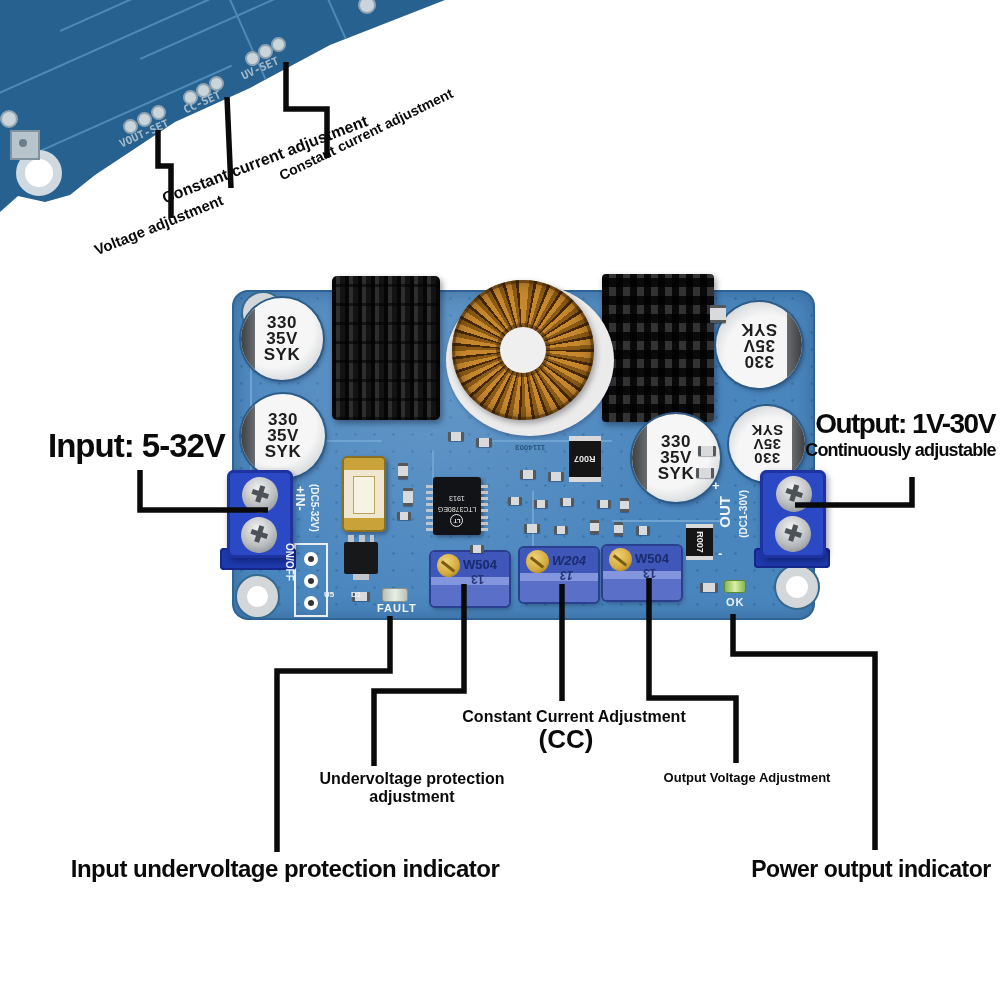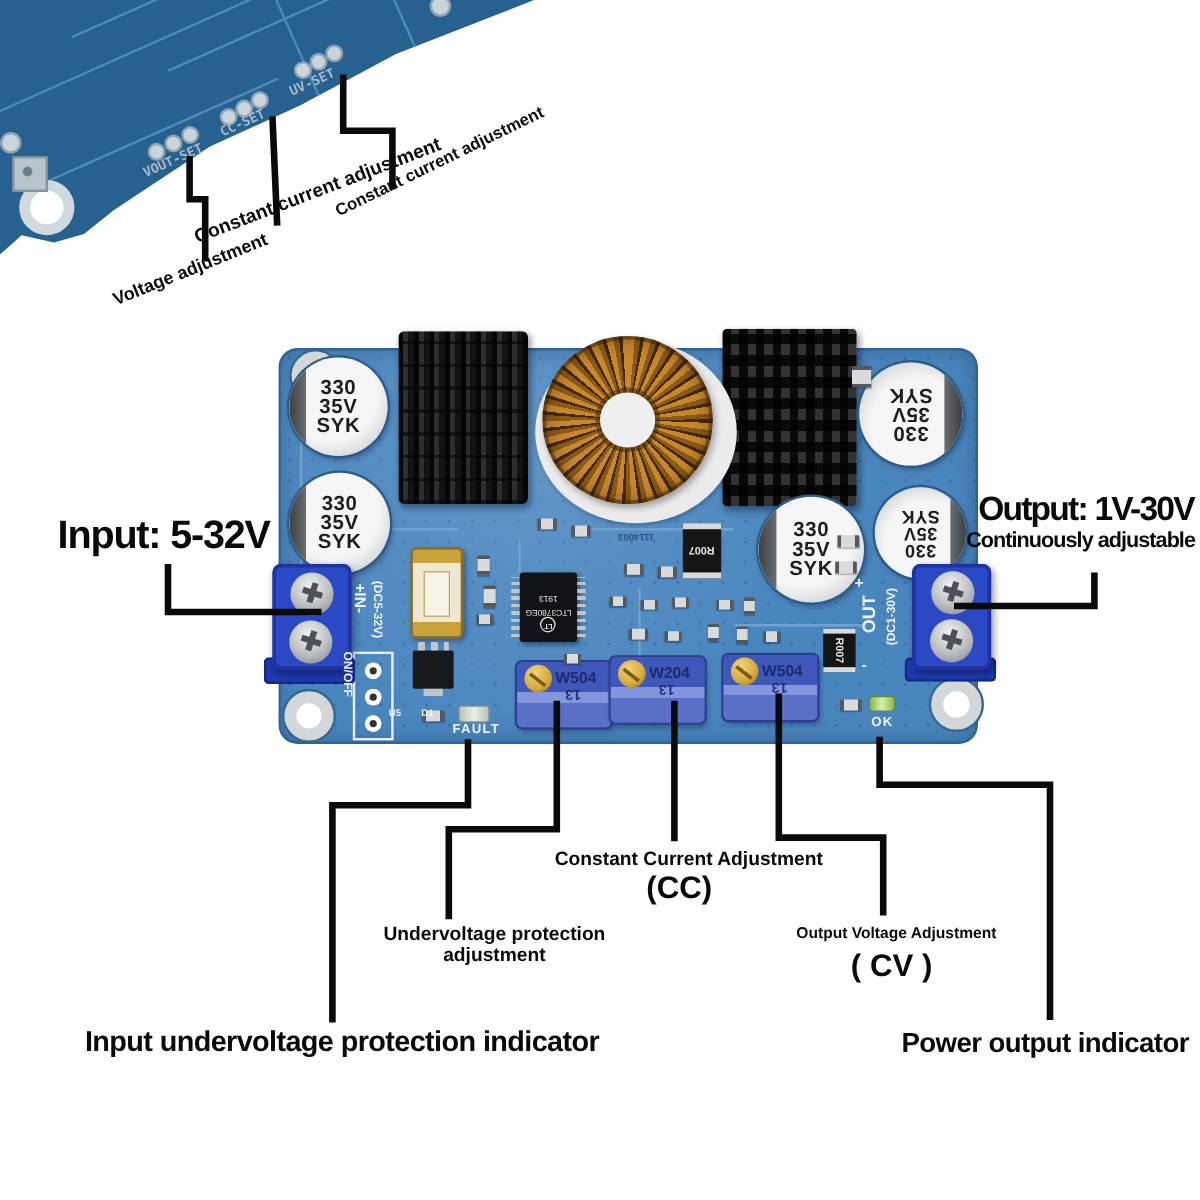--- a/index.html
+++ b/index.html
@@ -257,21 +257,21 @@
       <i style="top:7px;"></i>
         <i style="top:29px;"></i>
         <i style="top:51px;"></i>
     </div>
 
     <div class="pot" style="left:199px;top:262px;">
       <div class="pot-screw"></div>
       <div class="pot-label">W504</div>
       <div class="pot-code">13</div>
     </div>
-    <div class="pot" style="left:277px;top:258px;">
+    <div class="pot" style="left:288px;top:258px;font-style:italic;">
       <div class="pot-screw"></div>
       <div class="pot-label">W204</div>
       <div class="pot-code">13</div>
     </div>
     <div class="pot" style="left:371px;top:256px;">
       <div class="pot-screw"></div>
       <div class="pot-label">W504</div>
       <div class="pot-code">13</div>
     </div>
 
@@ -346,17 +346,16 @@
 
   <div class="lbl" style="left:810px;top:408px;width:190px;font-size:28px;letter-spacing:-1.5px;">Output: 1V-30V</div>
   <div class="lbl" style="left:798px;top:440px;width:205px;font-size:18px;letter-spacing:-0.8px;">Continuously adjustable</div>
 
   <div class="lbl" style="left:449px;top:708px;width:250px;font-size:16px;">Constant Current Adjustment</div>
   <div class="lbl" style="left:466px;top:724px;width:200px;font-size:26px;">(CC)</div>
 
   <div class="lbl" style="left:287px;top:770px;width:250px;font-size:16px;">Undervoltage protection adjustment</div>
 
   <div class="lbl" style="left:622px;top:770px;width:250px;font-size:13px;">Output Voltage Adjustment</div>
-  <div class="lbl" style="left:643px;top:789px;width:200px;font-size:26px;">( CV )</div>
 
   <div class="lbl" style="left:50px;top:855px;width:470px;font-size:24px;letter-spacing:-0.5px;">Input undervoltage protection indicator</div>
   <div class="lbl" style="left:743px;top:856px;width:256px;font-size:23px;letter-spacing:-0.5px;">Power output indicator</div>
 </div>
 
 </body></html>

